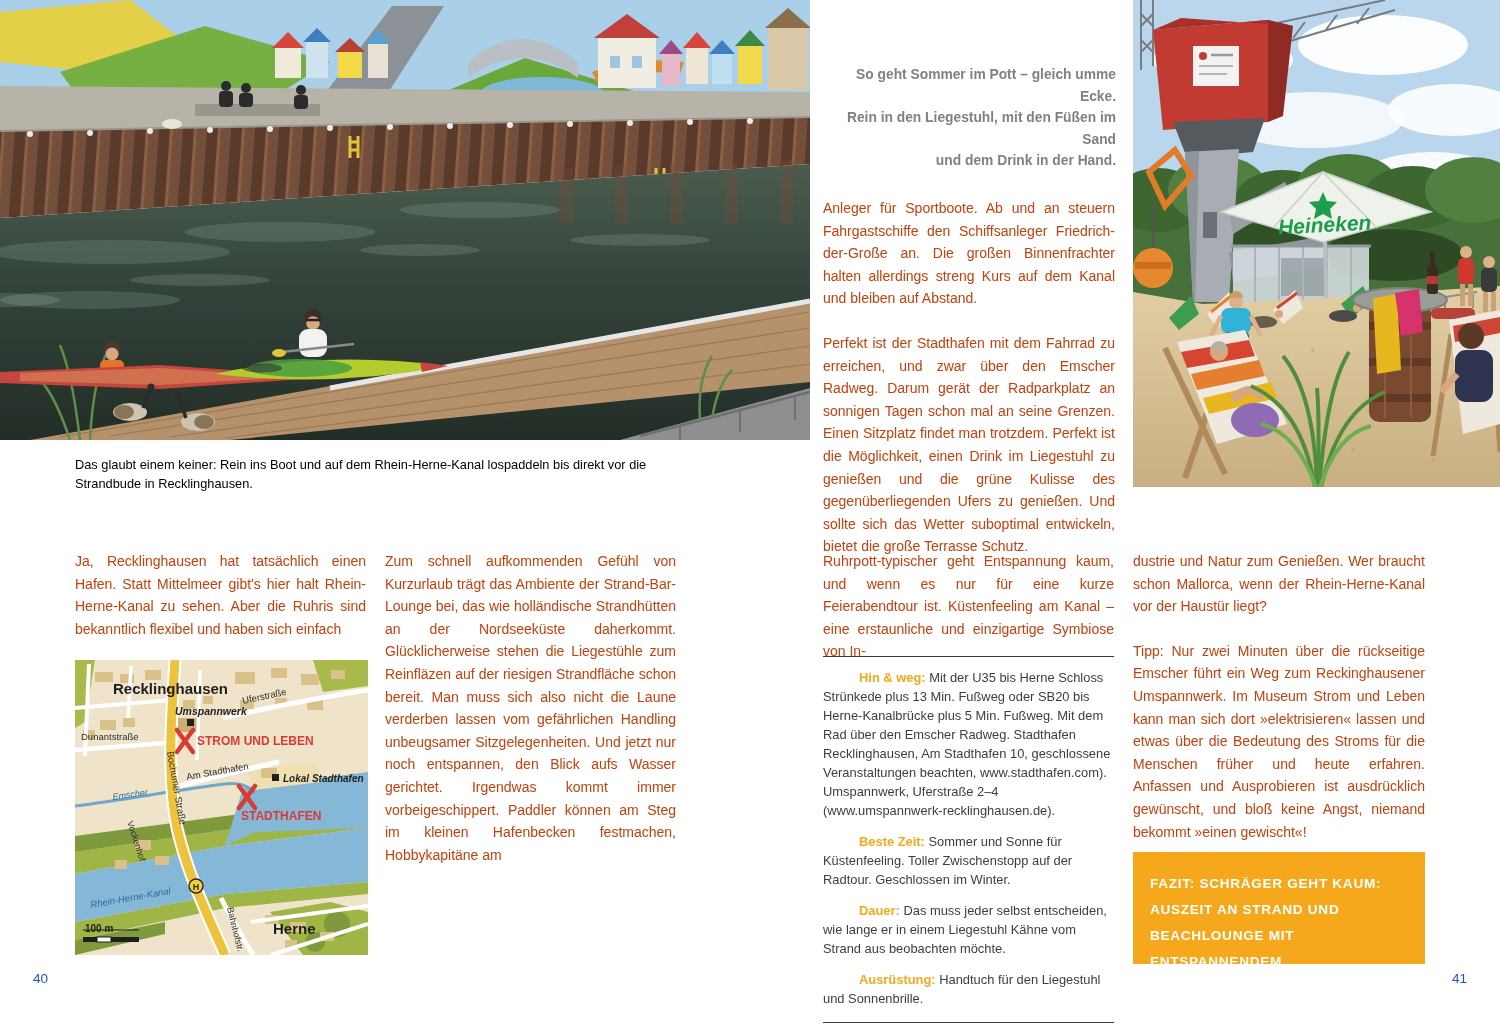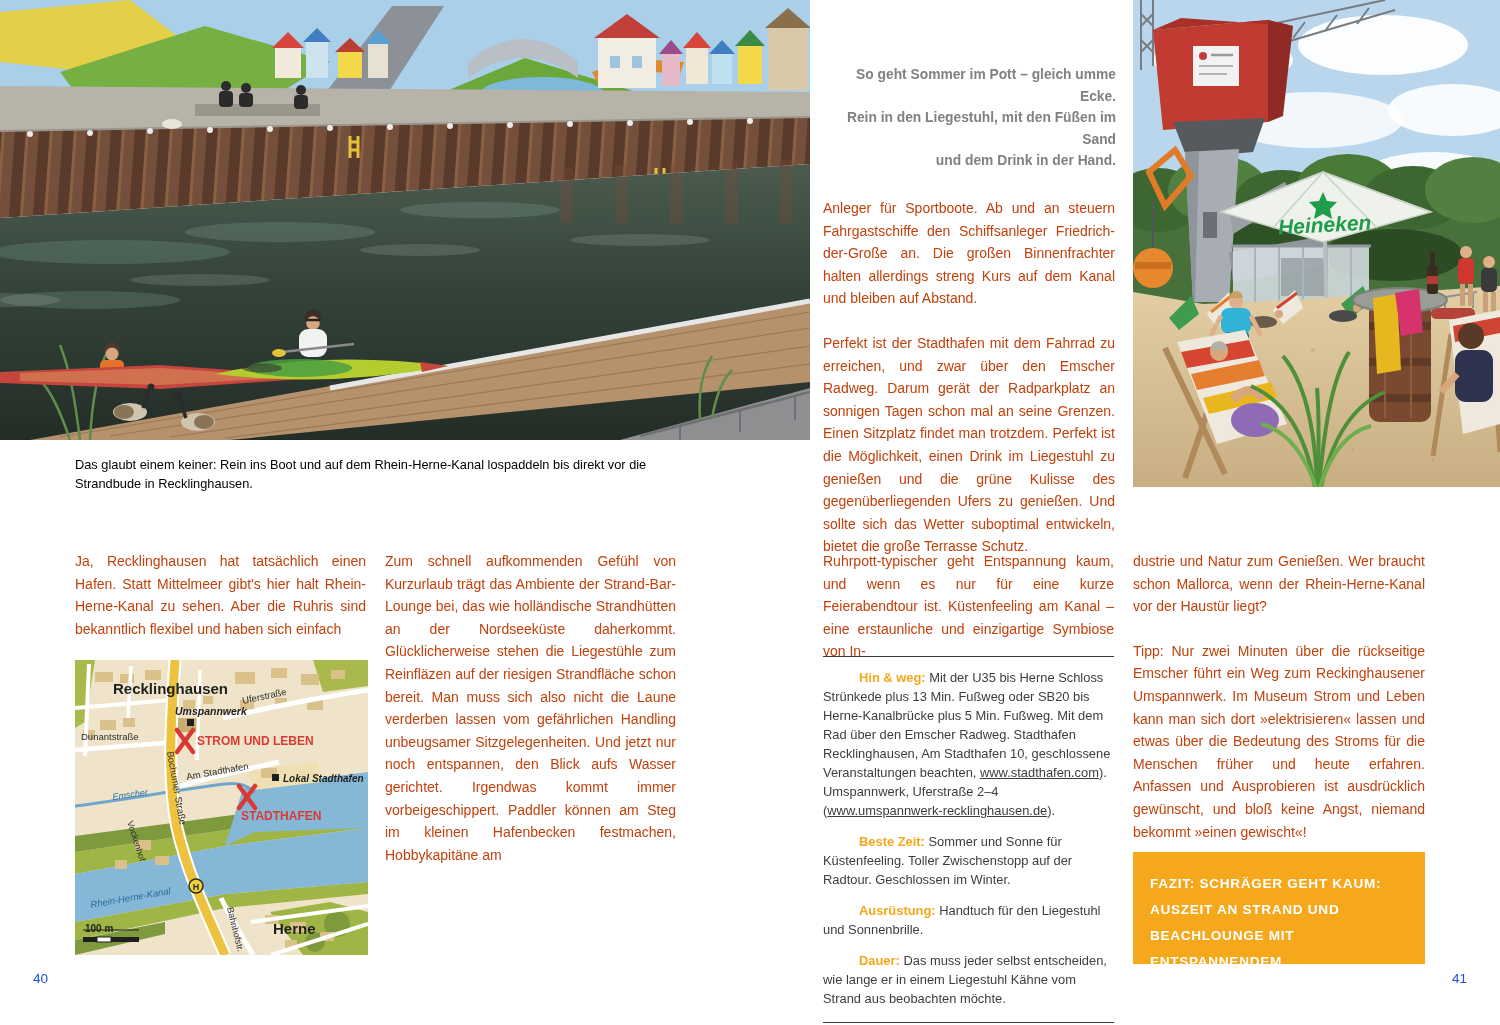--- a/index.html
+++ b/index.html
@@ -23,21 +23,21 @@
   .col4{left:1133px;top:550px;width:292px;}
   
   .map{left:75px;top:660px;width:293px;height:295px;display:block;}
   
   .infoblock{left:823px;top:656px;width:291px;border-top:1px solid #3a3a3a;
              border-bottom:1px solid #3a3a3a;padding:11px 0 12px 0;
              font-size:12.9px;line-height:19px;text-align:left;color:#3d3d3d;}
   .info-item{margin:0 0 12px 0;}
   .info-item:last-child{margin-bottom:2px;}
   .info-label{color:var(--accent,#F0A30A);font-weight:bold;padding-left:36px;}
-  .u{text-decoration:underline;}
+  .u{}
   
   .fazit{left:1133px;top:852px;width:292px;height:112px;box-sizing:border-box;
          background:var(--accent,#F5A81C);color:#ffffff;font-weight:bold;
          font-size:13.6px;line-height:26px;letter-spacing:0.7px;
          padding:19px 17px;text-align:left;}
   
   .pagenum{top:971px;font-size:13.5px;color:#1d4ed8;}
   .pn-left{left:33px;}
   .pn-right{right:33px;}
   svg text{font-family:"Liberation Sans",sans-serif;}
@@ -527,22 +527,22 @@
   <p>Zum schnell aufkommenden Gefühl von Kurzurlaub trägt das Ambiente der Strand-Bar-Lounge bei, das wie holländische Strandhütten an der Nordseeküste daherkommt. Glücklicherweise stehen die Liegestühle zum Reinfläzen auf der riesigen Strandfläche schon bereit. Man muss sich also nicht die Laune verderben lassen vom gefährlichen Handling unbeugsamer Sitzgelegenheiten. Und jetzt nur noch entspannen, den Blick aufs Wasser gerichtet. Irgendwas kommt immer vorbeigeschippert. Paddler können am Steg im kleinen Hafenbecken festmachen, Hobbykapitäne am</p>
 </div>
 
 <div class="abs col col3bot">
   <p>Ruhrpott-typischer geht Entspannung kaum, und wenn es nur für eine kurze Feierabendtour ist. Küstenfeeling am Kanal – eine erstaunliche und einzigartige Symbiose von In-</p>
 </div>
 
 <div class="abs infoblock" id="infoblock">
     <div class="info-item"><span class="info-label">Hin &amp; weg: </span><span>Mit der U35 bis Herne Schloss Strünkede plus 13 Min. Fußweg oder SB20 bis Herne-Kanalbrücke plus 5 Min. Fußweg. Mit dem Rad über den Emscher Radweg. Stadthafen Recklinghausen, Am Stadthafen 10, geschlossene Veranstaltungen beachten, </span><span class="u">www.stadthafen.com</span><span>). Umspannwerk, Uferstraße 2–4 (</span><span class="u">www.umspannwerk-recklinghausen.de</span><span>).</span></div>
     <div class="info-item"><span class="info-label">Beste Zeit: </span><span>Sommer und Sonne für Küstenfeeling. Toller Zwischenstopp auf der Radtour. Geschlossen im Winter.</span></div>
+    <div class="info-item"><span class="info-label">Dauer: </span><span>Das muss jeder selbst entscheiden, wie lange er in einem Liegestuhl Kähne vom Strand aus beobachten möchte.</span></div>
     <div class="info-item"><span class="info-label">Ausrüstung: </span><span>Handtuch für den Liegestuhl und Sonnenbrille.</span></div>
-    <div class="info-item"><span class="info-label">Dauer: </span><span>Das muss jeder selbst entscheiden, wie lange er in einem Liegestuhl Kähne vom Strand aus beobachten möchte.</span></div>
   </div>
 
 <div class="abs col col4">
   <p>dustrie und Natur zum Genießen. Wer braucht schon Mallorca, wenn der Rhein-Herne-Kanal vor der Haustür liegt?</p>
   <p>Tipp: Nur zwei Minuten über die rückseitige Emscher führt ein Weg zum Reckinghausener Umspannwerk. Im Museum Strom und Leben kann man sich dort »elektrisieren« lassen und etwas über die Bedeutung des Stroms für die Menschen früher und heute erfahren. Anfassen und Ausprobieren ist ausdrücklich gewünscht, und bloß keine Angst, niemand bekommt »einen gewischt«!</p>
 </div>
 
 <div class="abs fazit">FAZIT: SCHRÄGER GEHT KAUM: AUSZEIT AN STRAND UND BEACHLOUNGE MIT ENTSPANNENDEM INDUSTRIECHARME.</div>
 
 <div class="abs pagenum pn-left">40</div>

